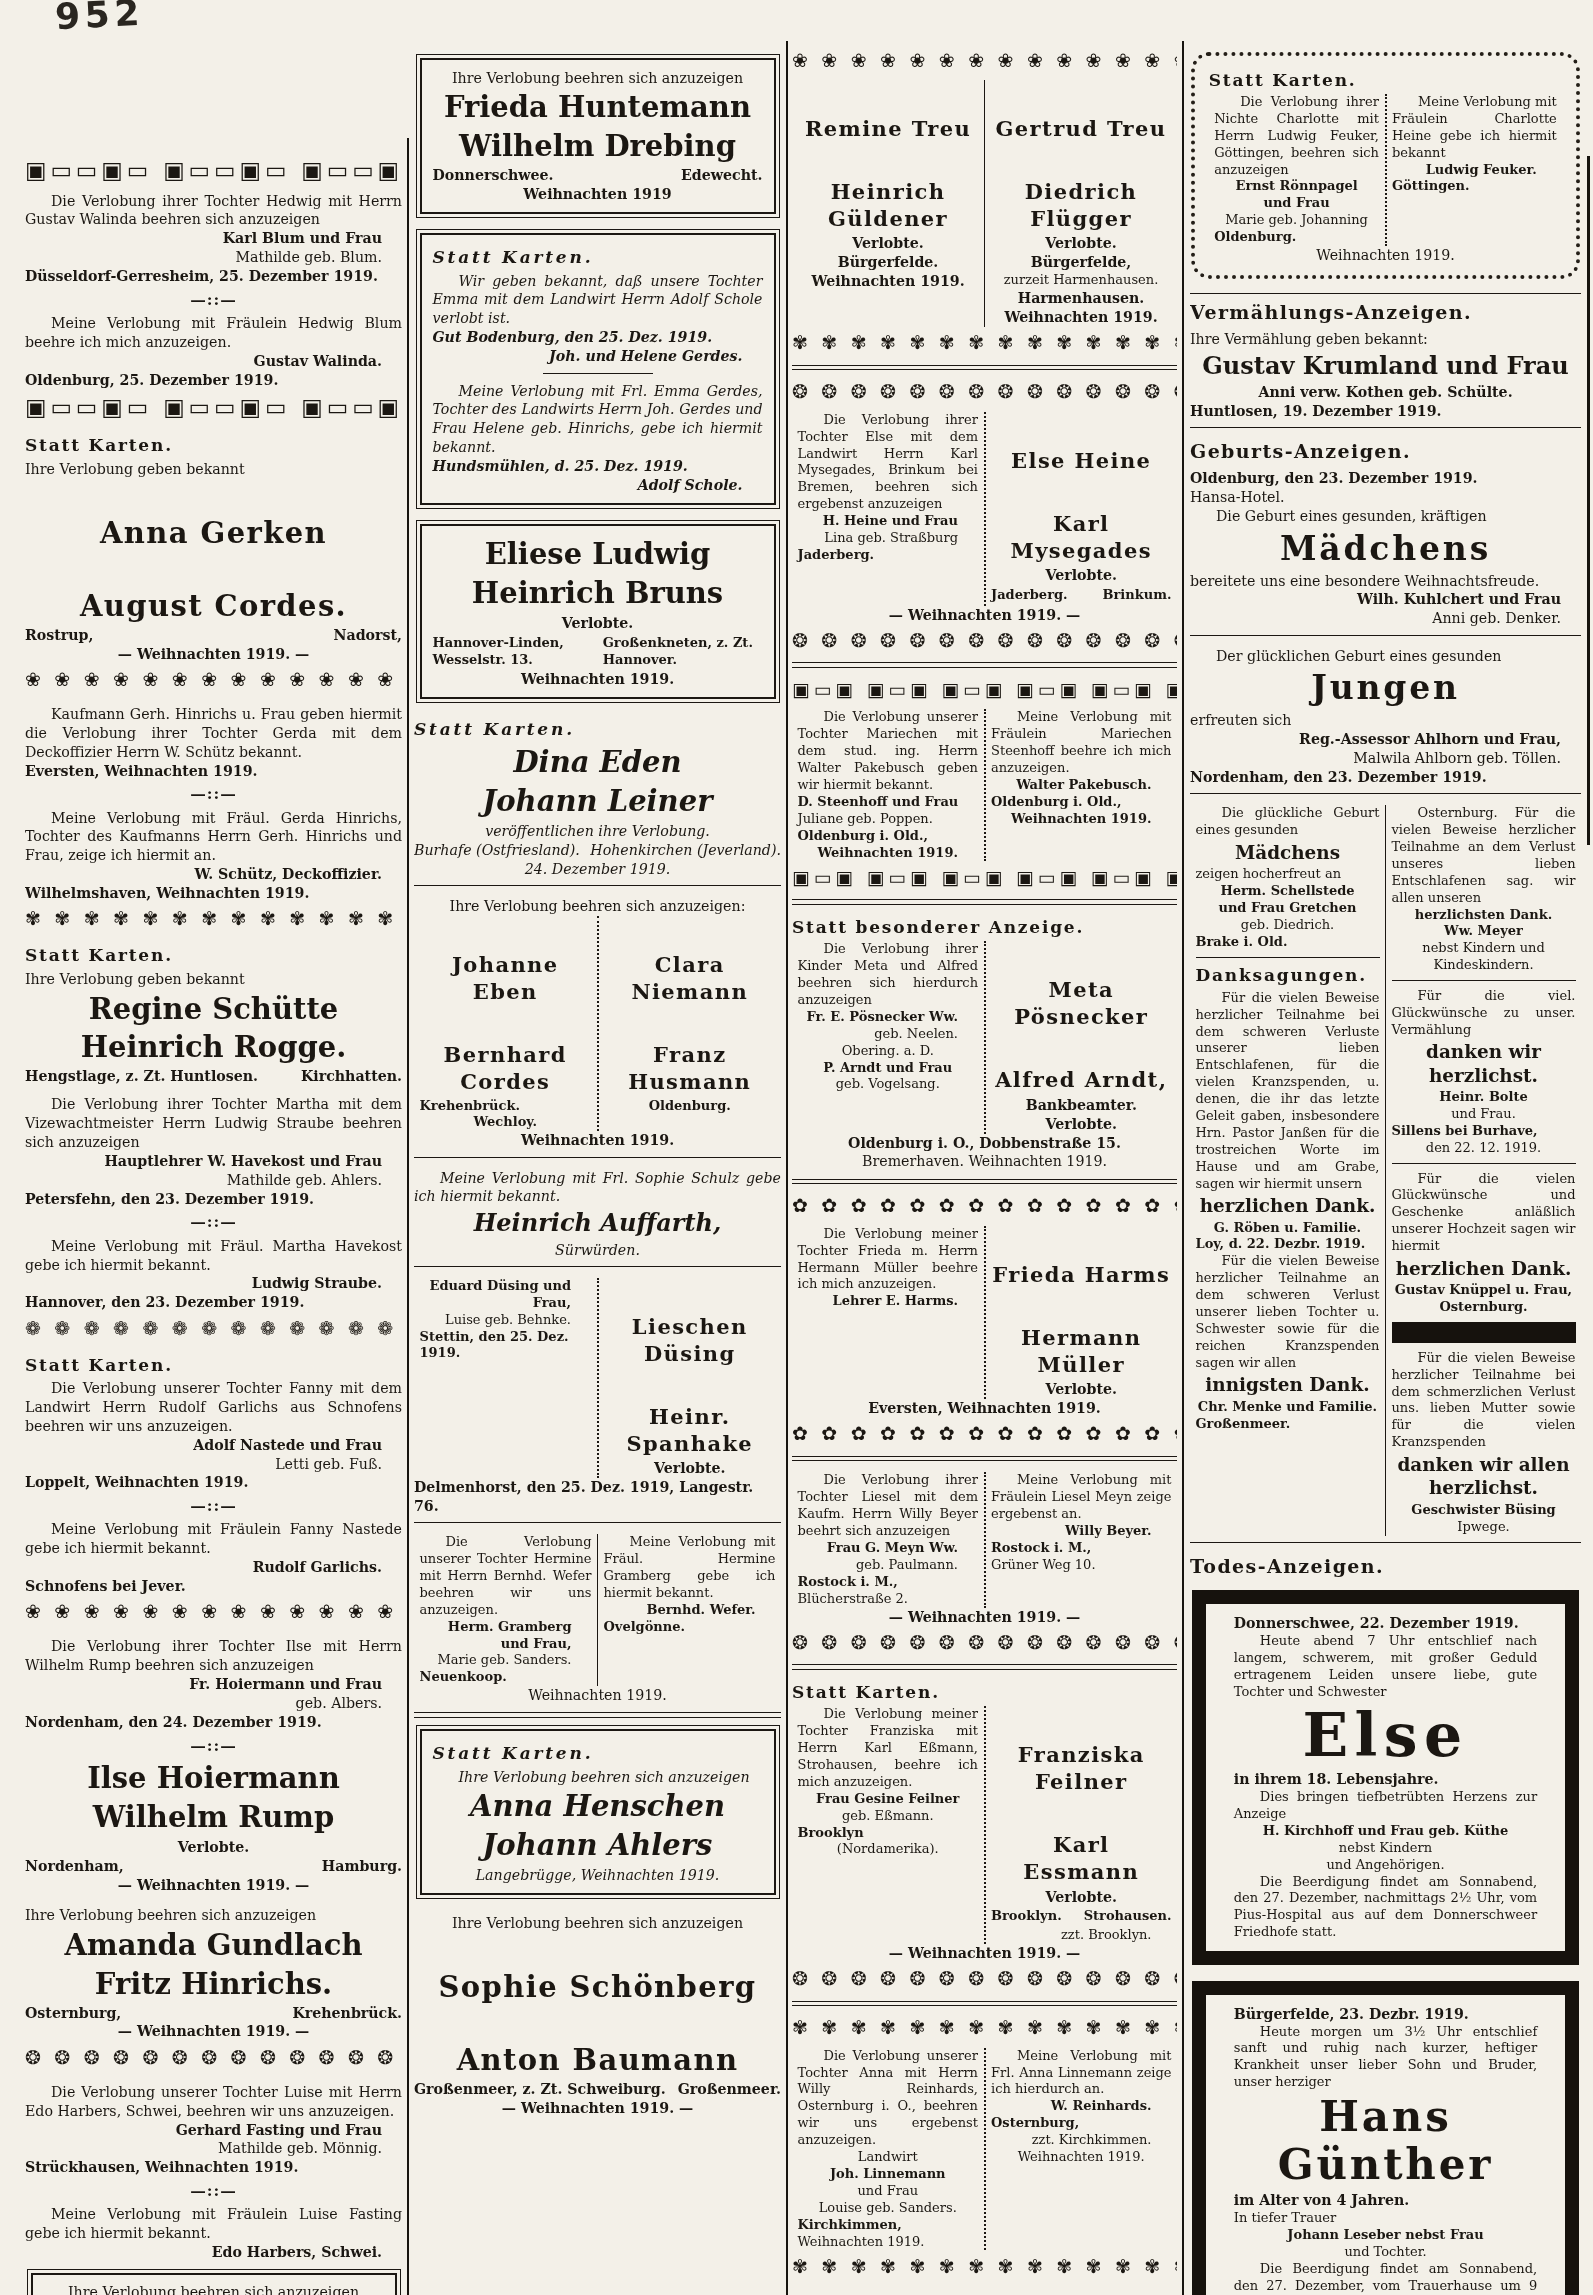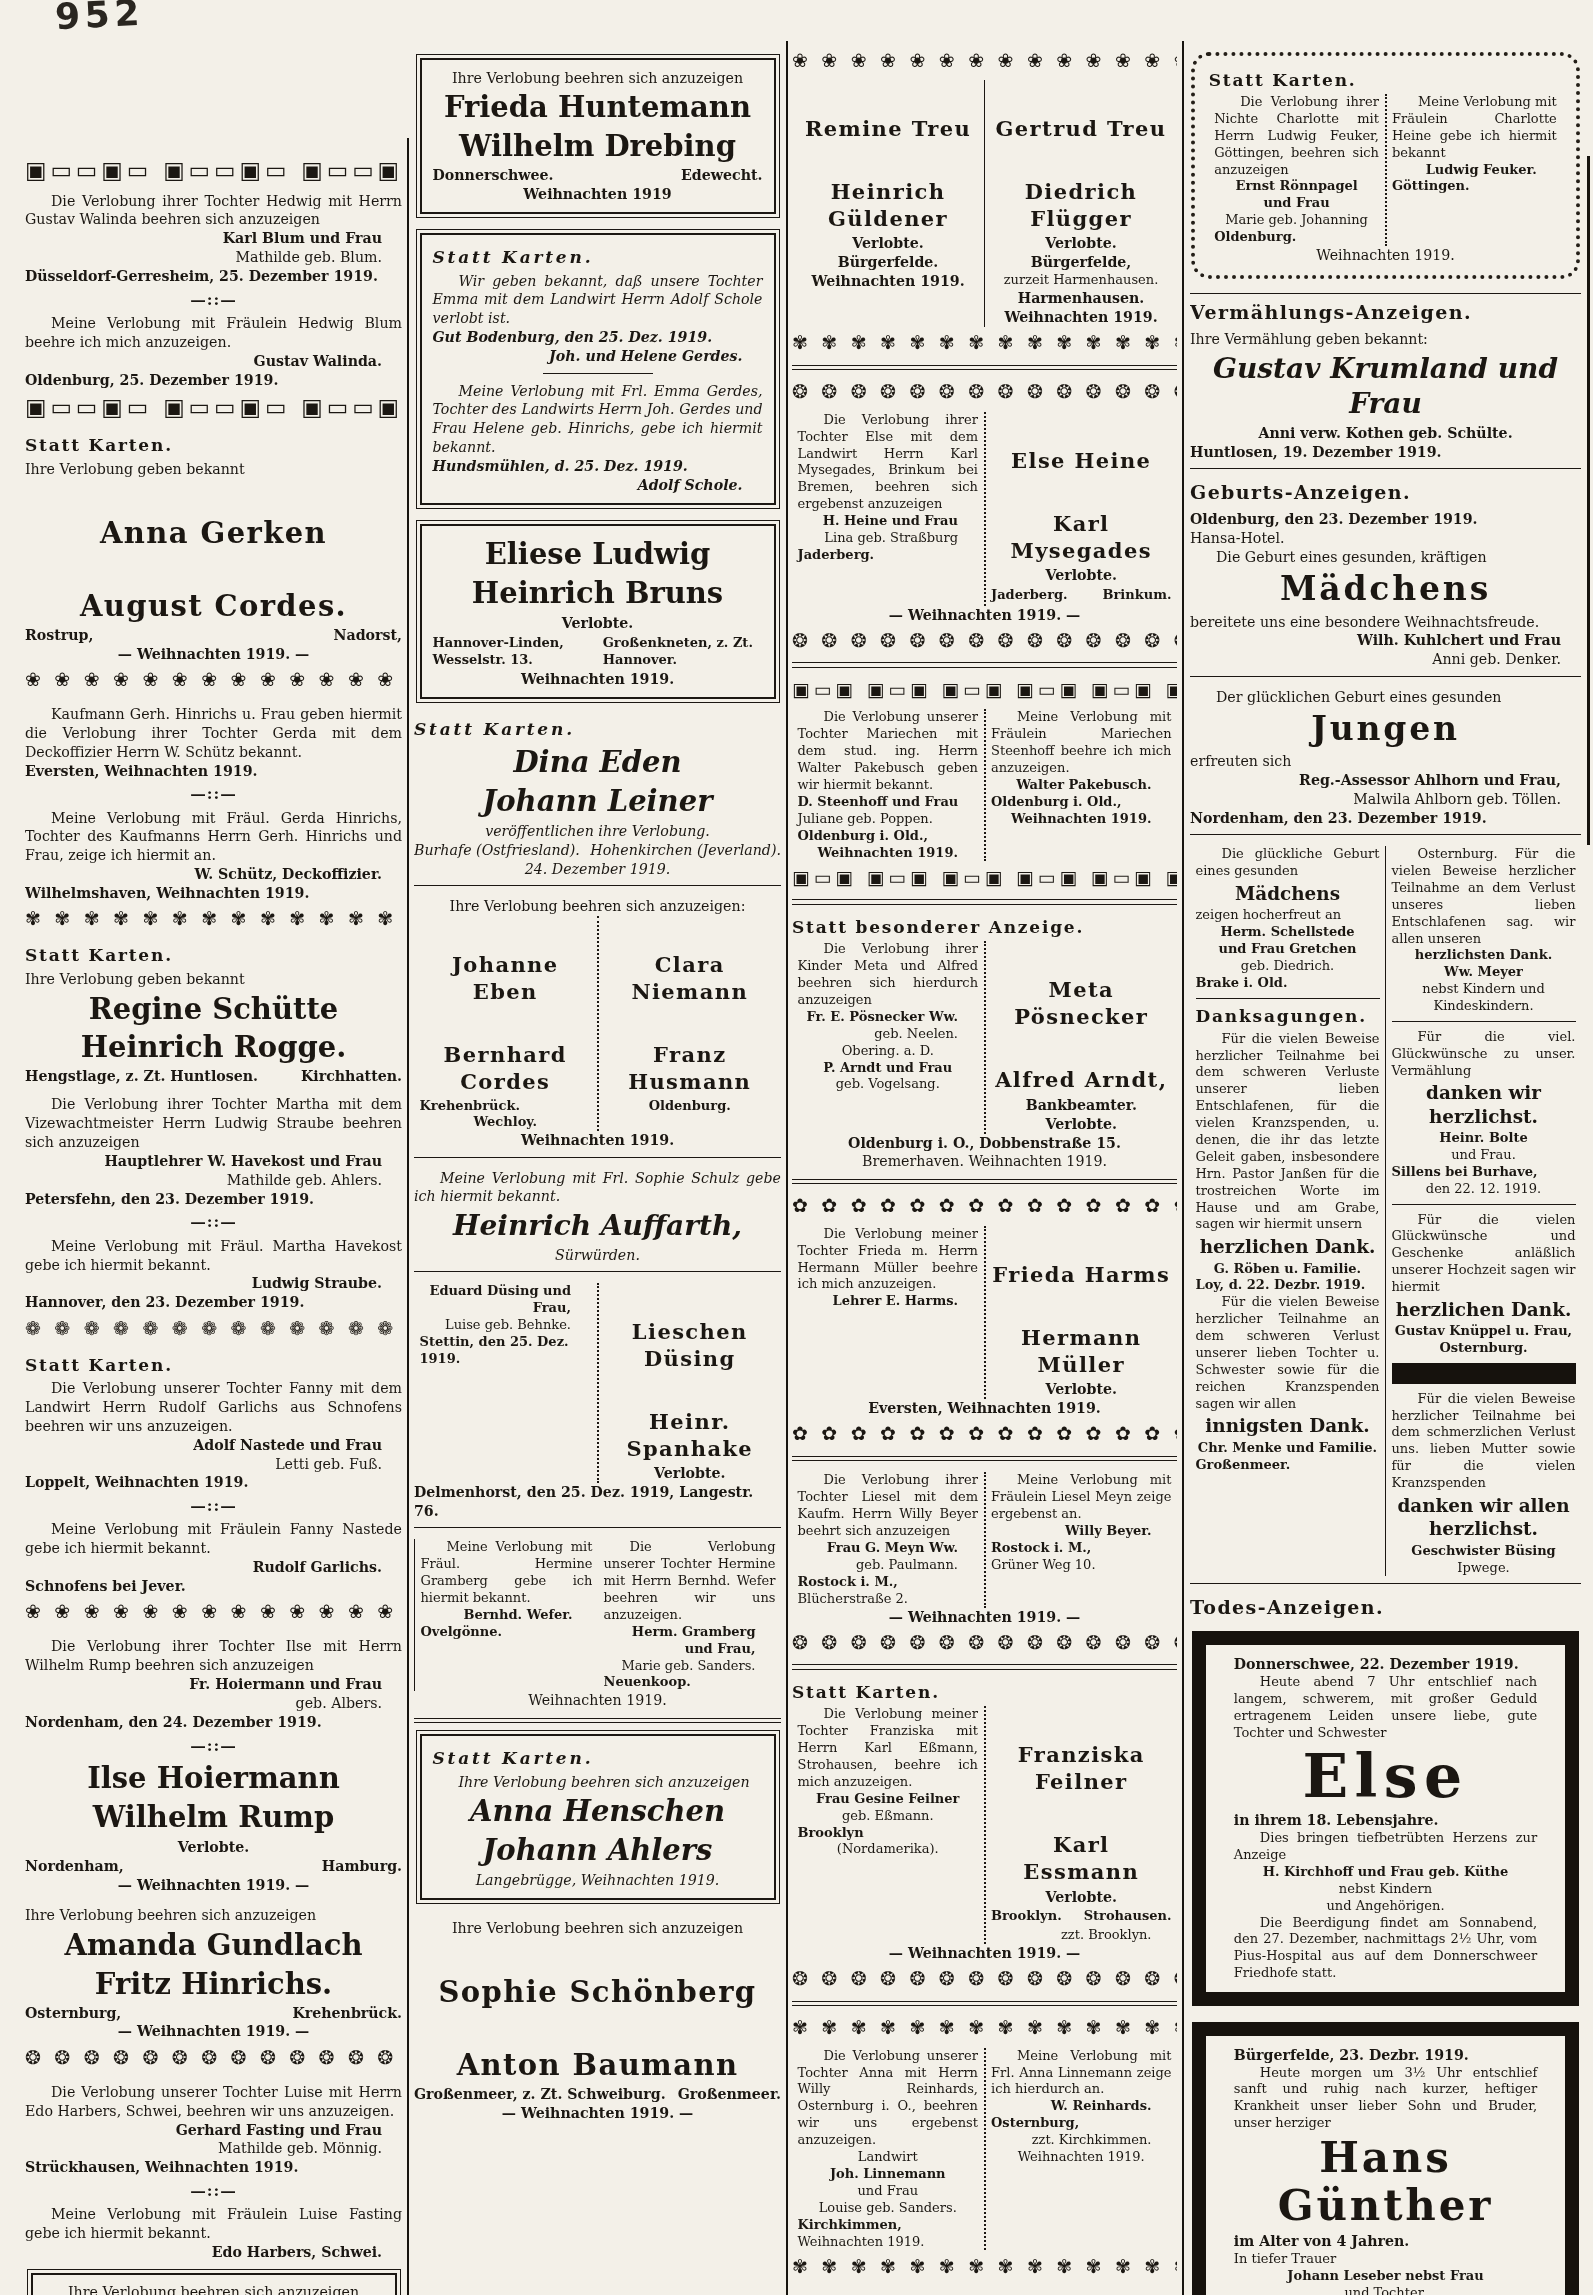--- a/index.html
+++ b/index.html
@@ -33,21 +33,21 @@
   .right{text-align:right;padding-right:20px;}
   .bold{font-weight:bold;}
   .it{font-style:italic;}
   .sep{text-align:center;font-weight:bold;font-size:15.6px;margin:3.7px 0;letter-spacing:0.9px;}
   .name{text-align:center;font-weight:bold;font-size:29px;line-height:1.28;margin:1.8px 0;}
   .name.it{font-style:italic;font-weight:600;}
   .name.slab{letter-spacing:1.4px;margin-top:36px;}
   .name.sm{font-size:21px;}
   .name.sm2{font-size:18.4px;}
   .name.med{font-size:33px;letter-spacing:2.8px;}
-  .name.med2{font-size:28px;font-style:italic;}
+  .name.med2{font-size:24px;}
   .name.big{font-size:60px;letter-spacing:6.4px;line-height:1.1;}
   .name.big2{font-size:42px;letter-spacing:2.8px;line-height:1.15;}
   .places{display:flex;justify-content:space-between;gap:5.5px;font-size:14.2px;margin:1.8px 0;}
   .places.sm{font-size:13px;}
   .orn{overflow:hidden;white-space:nowrap;text-align:center;font-size:19px;line-height:1.1;
        height:25px;letter-spacing:3.7px;margin:5.5px 0;}
   .orn.tall{font-size:23px;height:28.5px;}
   .rule{border-top:1.8px solid #1b1712;margin:6.4px 0;}
   .rule.thin{border-top-width:0.9px;}
   .rule.dbl{border-top:1.4px solid #1b1712;border-bottom:1.4px solid #1b1712;height:3.7px;margin:7.3px 0;}
@@ -253,30 +253,30 @@
             <div class="ln name slab sm">Lieschen Düsing</div>
             <div class="ln name slab sm">Heinr. Spanhake</div>
             <div class="ln center bold">Verlobte.</div>
           </div>
         </div>
         <div class="ln left bold">Delmenhorst, den 25. Dez. 1919, Langestr. 76.</div>
         <div class="rule "></div>
       </div>
       <div class="ad frame-none">
         <div class="cols">
+          <div class="subcol">
+            <div class="ln body sm">Die Verlobung unserer Tochter Hermine mit Herrn Bernhd. Wefer beehren wir uns anzuzeigen.</div>
+            <div class="ln right bold sm">Herm. Gramberg und Frau,</div>
+            <div class="ln right sm">Marie geb. Sanders.</div>
+            <div class="ln left bold sm">Neuenkoop.</div>
+          </div>
           <div class="subcol divline">
             <div class="ln body sm">Meine Verlobung mit Fräul. Hermine Gramberg gebe ich hiermit bekannt.</div>
             <div class="ln right bold sm">Bernhd. Wefer.</div>
             <div class="ln left bold sm">Ovelgönne.</div>
-          </div>
-          <div class="subcol">
-            <div class="ln body sm">Die Verlobung unserer Tochter Hermine mit Herrn Bernhd. Wefer beehren wir uns anzuzeigen.</div>
-            <div class="ln right bold sm">Herm. Gramberg und Frau,</div>
-            <div class="ln right sm">Marie geb. Sanders.</div>
-            <div class="ln left bold sm">Neuenkoop.</div>
           </div>
         </div>
         <div class="ln center ">Weihnachten 1919.</div>
         <div class="rule dbl"></div>
       </div>
       <div class="ad frame-ornate">
         <div class="ln header it">Statt Karten.</div>
         <div class="ln body it">Ihre Verlobung beehren sich anzuzeigen</div>
         <div class="ln name it">Anna Henschen</div>
         <div class="ln name it">Johann Ahlers</div>

